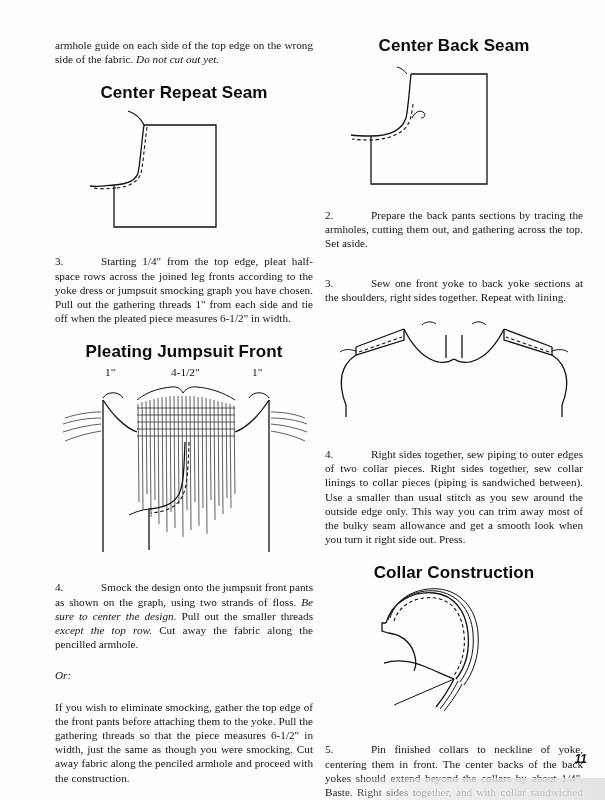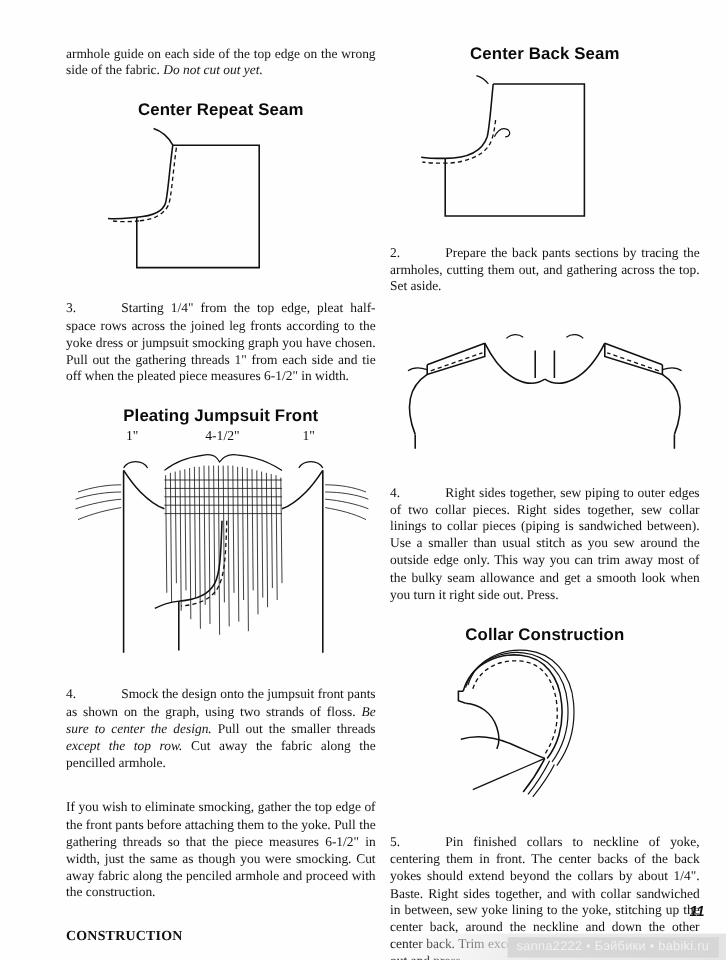--- a/index.html
+++ b/index.html
@@ -40,21 +40,21 @@
   .sec-head {
     margin: 0 0 11px 0;
     font-size: 11.6px;
     font-weight: bold;
     letter-spacing: 0.2px;
     line-height: 14px;
   }
   h3.fig-title {
     margin: 0 0 4px 0;
     font-family: "Liberation Sans", "DejaVu Sans", sans-serif;
-    font-size: 14px;
+    font-size: 17px;
     font-weight: bold;
     text-align: center;
     letter-spacing: 0.1px;
     color: #0b0b0b;
   }
   .fig {
     margin: 0 0 8px 0;
     position: relative;
   }
   .fig svg { display: block; margin: 0 auto; }
@@ -212,20 +212,21 @@
         <path class="ln-thin" d="M90 127 C 82 128, 76 130, 70 133"></path>
       </svg>
     </div>
 
     <div class="spacer-10"></div>
 
     <p class="body"><span class="num">4.</span><span>Smock the design onto the jumpsuit front pants as shown on the graph, using two strands of floss.  </span><span class="it">Be sure to center the design.</span><span>  Pull out the smaller threads </span><span class="it">except the top row.</span><span>  Cut away the fabric along the pencilled armhole.</span></p>
 
     <div class="spacer-6"></div>
 
+    <p class="body it">Or:</p>
 
     <div class="spacer-6"></div>
 
     <p class="body">If you wish to eliminate smocking, gather the top edge of the front pants before attaching them to the yoke.  Pull the gathering threads so that the piece measures 6-1/2" in width, just the same as though you were smocking.  Cut away fabric along the penciled armhole and proceed with the construction.</p>
 
     <div class="spacer-10"></div>
 
     <p class="sec-head">CONSTRUCTION</p>
 
   </div>
@@ -244,20 +245,21 @@
         <path class="ln-thin" d="M63 58 C 66 52, 70 50, 74 52 C 77 54, 76 58, 72 58"></path>
       </svg>
     </div>
 
     <div class="spacer-10"></div>
 
     <p class="body"><span class="num">2.</span><span>Prepare the back pants sections by tracing the armholes, cutting them out, and gathering across the top.  Set aside.</span></p>
 
     <div class="spacer-14"></div>
 
+    <p class="body"><span class="num">3.</span><span>Sew one front yoke to back yoke sections at the shoulders, right sides together.  Repeat with lining.</span></p>
 
     <div class="spacer-6"></div>
 
     <div class="fig">
       <svg width="248" height="100" viewBox="0 0 248 100">
 
         <path class="ln" d="M26 26 L 74 8"></path>
         <path class="ln" d="M26 26 L 26 34 L 74 19 L 74 8"></path>
         <path class="dash" d="M29 31 L 72 16"></path>
 
@@ -312,15 +314,14 @@
 
     <div class="spacer-22"></div>
 
     <p class="body"><span class="num">5.</span><span>Pin finished collars to neckline of yoke, centering them in front.  The center backs of the back yokes should extend beyond the collars by about 1/4".  Baste.  Right sides together, and with collar sandwiched in between, sew yoke lining to the yoke, stitching up the center back, around the neckline and down the other center back.  Trim excess seam allowances, turn right side out and press.</span></p>
 
   </div>
 
   <div class="page-number">11</div>
 
   <div class="wm-fade"></div>
-  <div class="watermark">sanna2222 • Бэйбики • babiki.ru</div>
 
 </div>
 
 </body></html>

